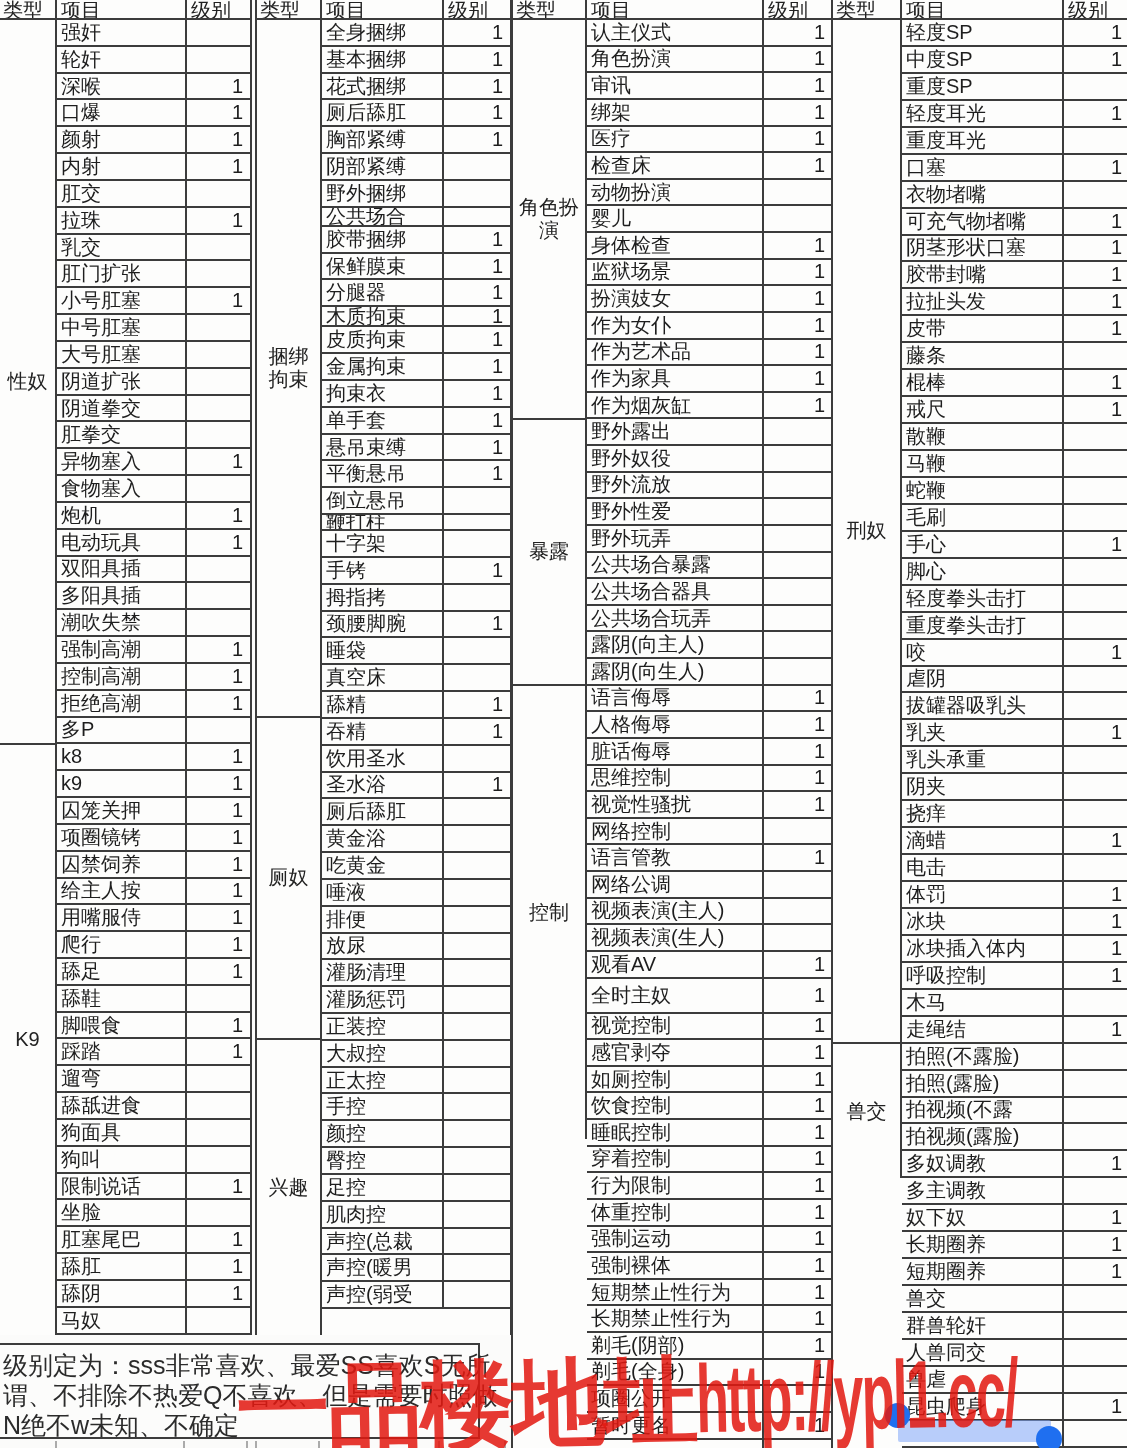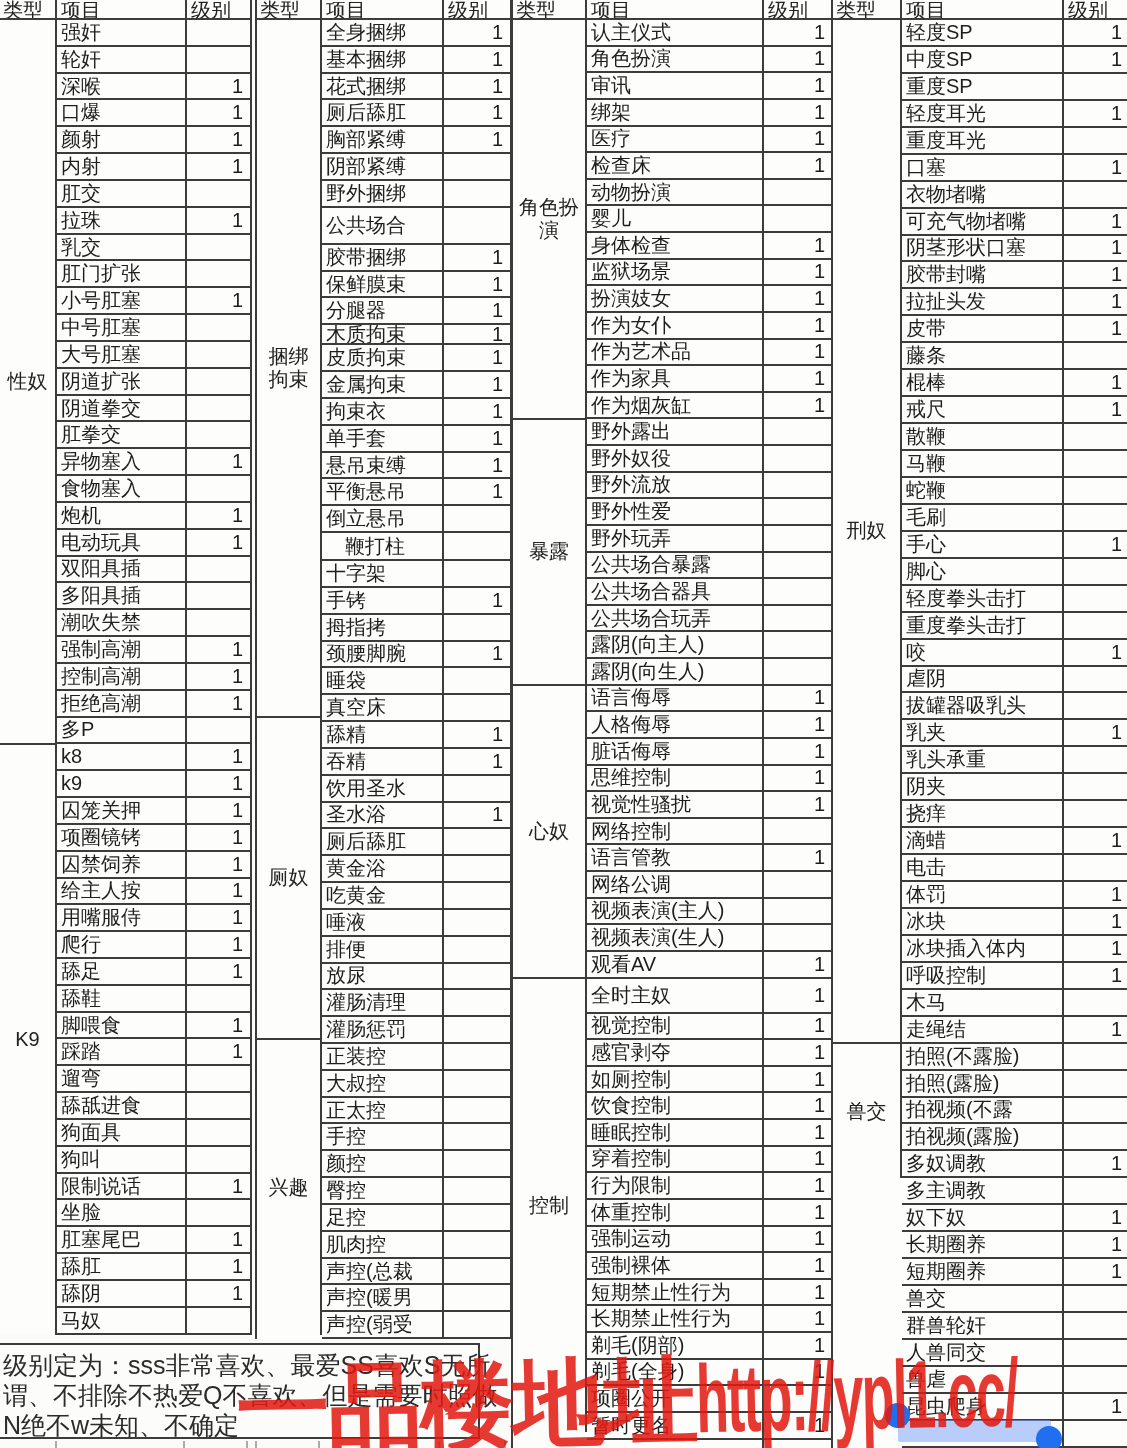--- a/index.html
+++ b/index.html
@@ -302,21 +302,21 @@
           <div class="lvl" style="width: 68px;">1</div>
         </div>
         <div class="row" style="height: 26.84px;">
           <div class="item">阴部紧缚</div>
           <div class="lvl" style="width: 68px;"></div>
         </div>
         <div class="row" style="height: 26.84px;">
           <div class="item">野外捆绑</div>
           <div class="lvl" style="width: 68px;"></div>
         </div>
-        <div class="row" style="height: 37px;">
+        <div class="row" style="height: 19px;">
           <div class="item">公共场合</div>
           <div class="lvl" style="width: 68px;"></div>
         </div>
         <div class="row" style="height: 26.84px;">
           <div class="item">胶带捆绑</div>
           <div class="lvl" style="width: 68px;">1</div>
         </div>
         <div class="row" style="height: 26.84px;">
           <div class="item">保鲜膜束</div>
           <div class="lvl" style="width: 68px;">1</div>
@@ -350,21 +350,21 @@
           <div class="lvl" style="width: 68px;">1</div>
         </div>
         <div class="row" style="height: 26.84px;">
           <div class="item">平衡悬吊</div>
           <div class="lvl" style="width: 68px;">1</div>
         </div>
         <div class="row" style="height: 26.84px;">
           <div class="item">倒立悬吊</div>
           <div class="lvl" style="width: 68px;"></div>
         </div>
-        <div class="row" style="height: 28px; padding-left: 19px;">
+        <div class="row" style="height: 16px;">
           <div class="item">鞭打柱</div>
           <div class="lvl" style="width: 68px;"></div>
         </div>
         <div class="row" style="height: 26.84px;">
           <div class="item">十字架</div>
           <div class="lvl" style="width: 68px;"></div>
         </div>
         <div class="row" style="height: 26.84px;">
           <div class="item">手铐</div>
           <div class="lvl" style="width: 68px;">1</div>
@@ -477,21 +477,20 @@
           <div class="item">声控(弱受</div>
           <div class="lvl" style="width: 68px;"></div>
         </div>
       </div>
     </div>
     <div class="group" style="left: 511px; width: 319px;">
       <div class="typecol" style="width: 74px;">
         <div class="hcell">类型</div>
         <div class="tsec" style="height: 399.6px;">角色扮演</div>
         <div class="tsec" style="height: 266.4px;">暴露</div>
-        <div class="tsec" style="height: 293.04px;">心奴</div>
         <div class="tsec" style="height: 452.88px;">控制</div>
       </div>
       <div class="maincol">
         <div class="hrow">
           <div class="hitem">项目</div>
           <div class="hlvl" style="width: 70px;">级别</div>
         </div>
         <div class="row" style="height: 26.64px;">
           <div class="item">认主仪式</div>
           <div class="lvl" style="width: 70px;">1</div>

